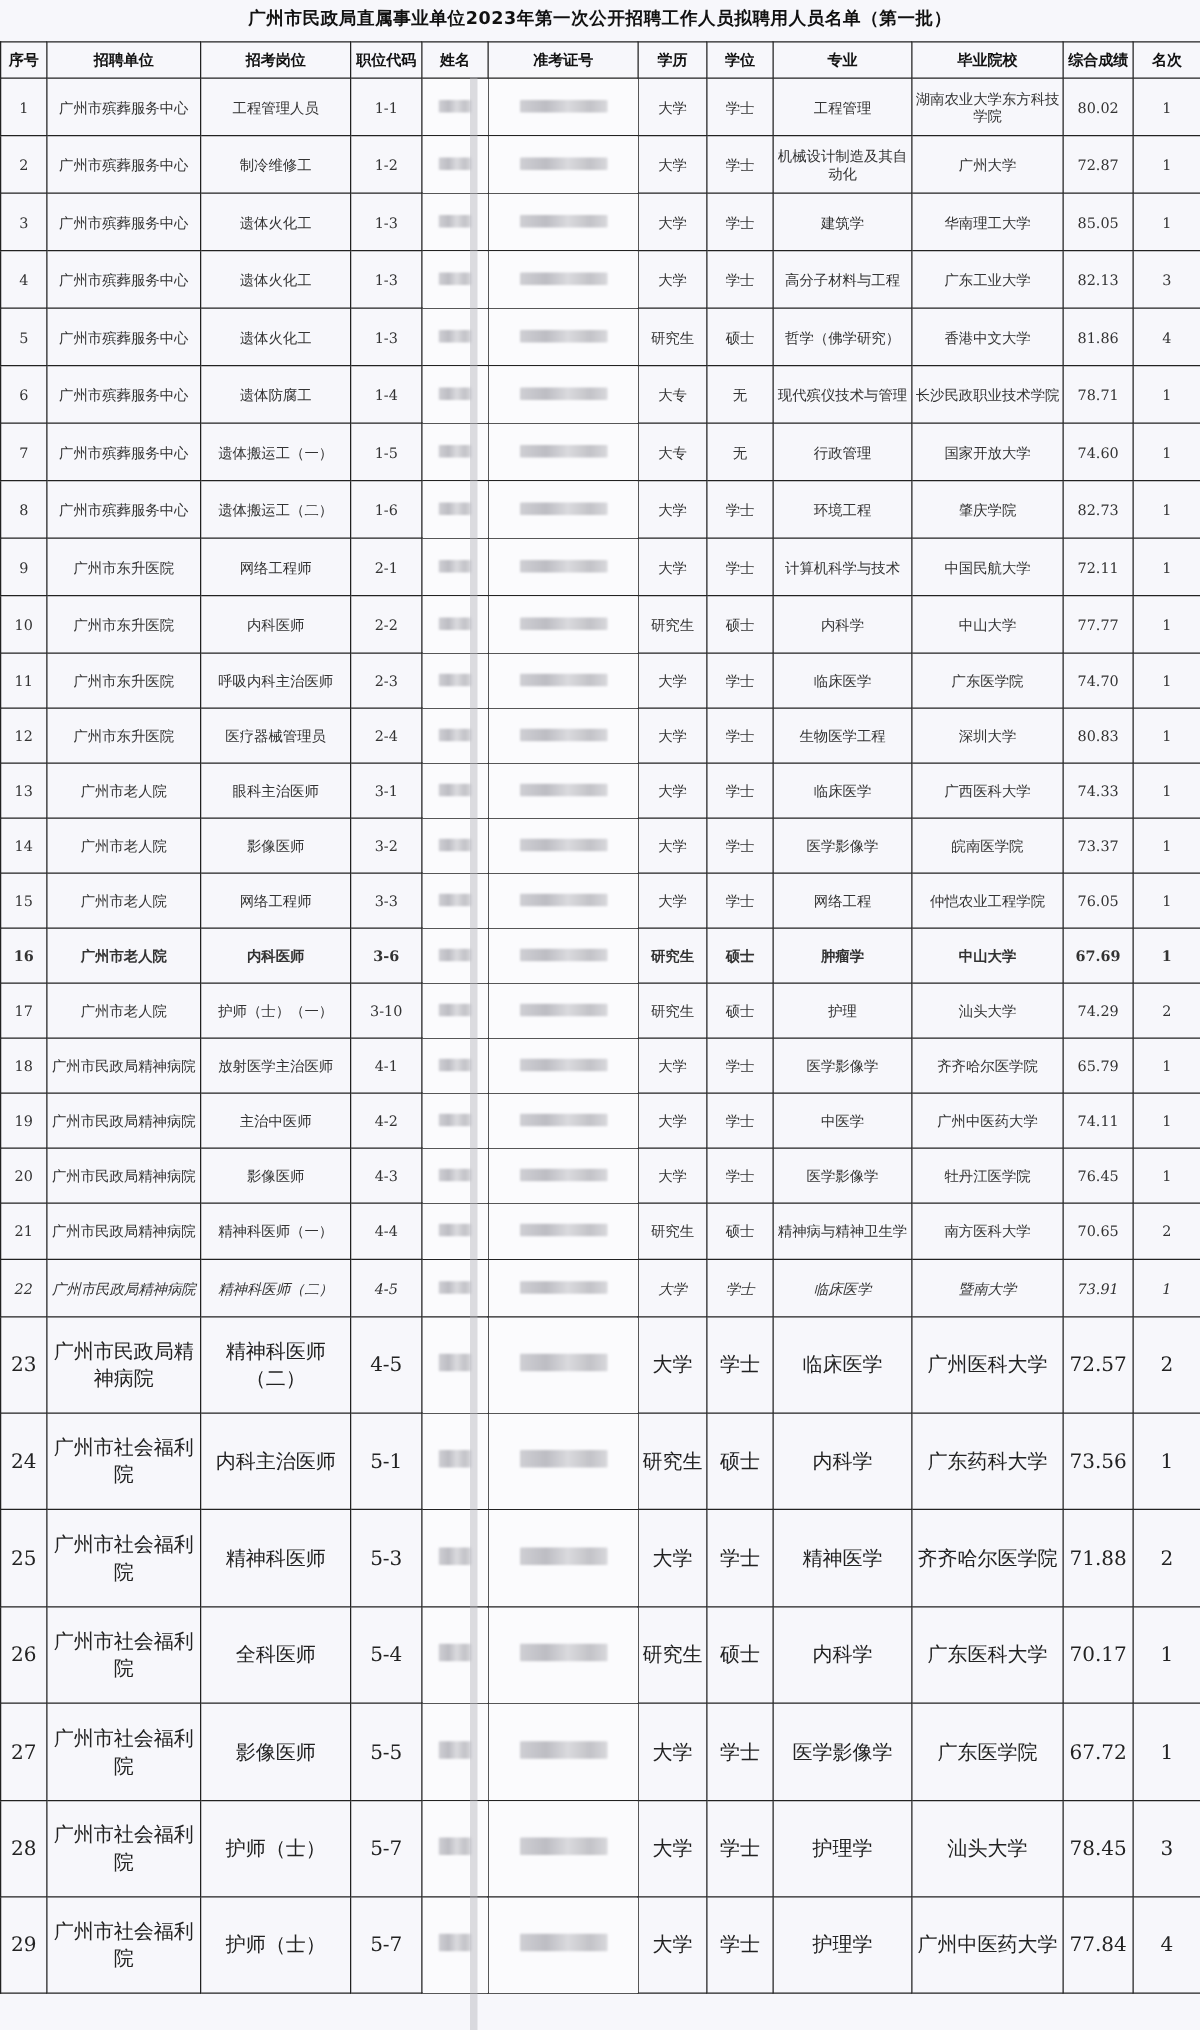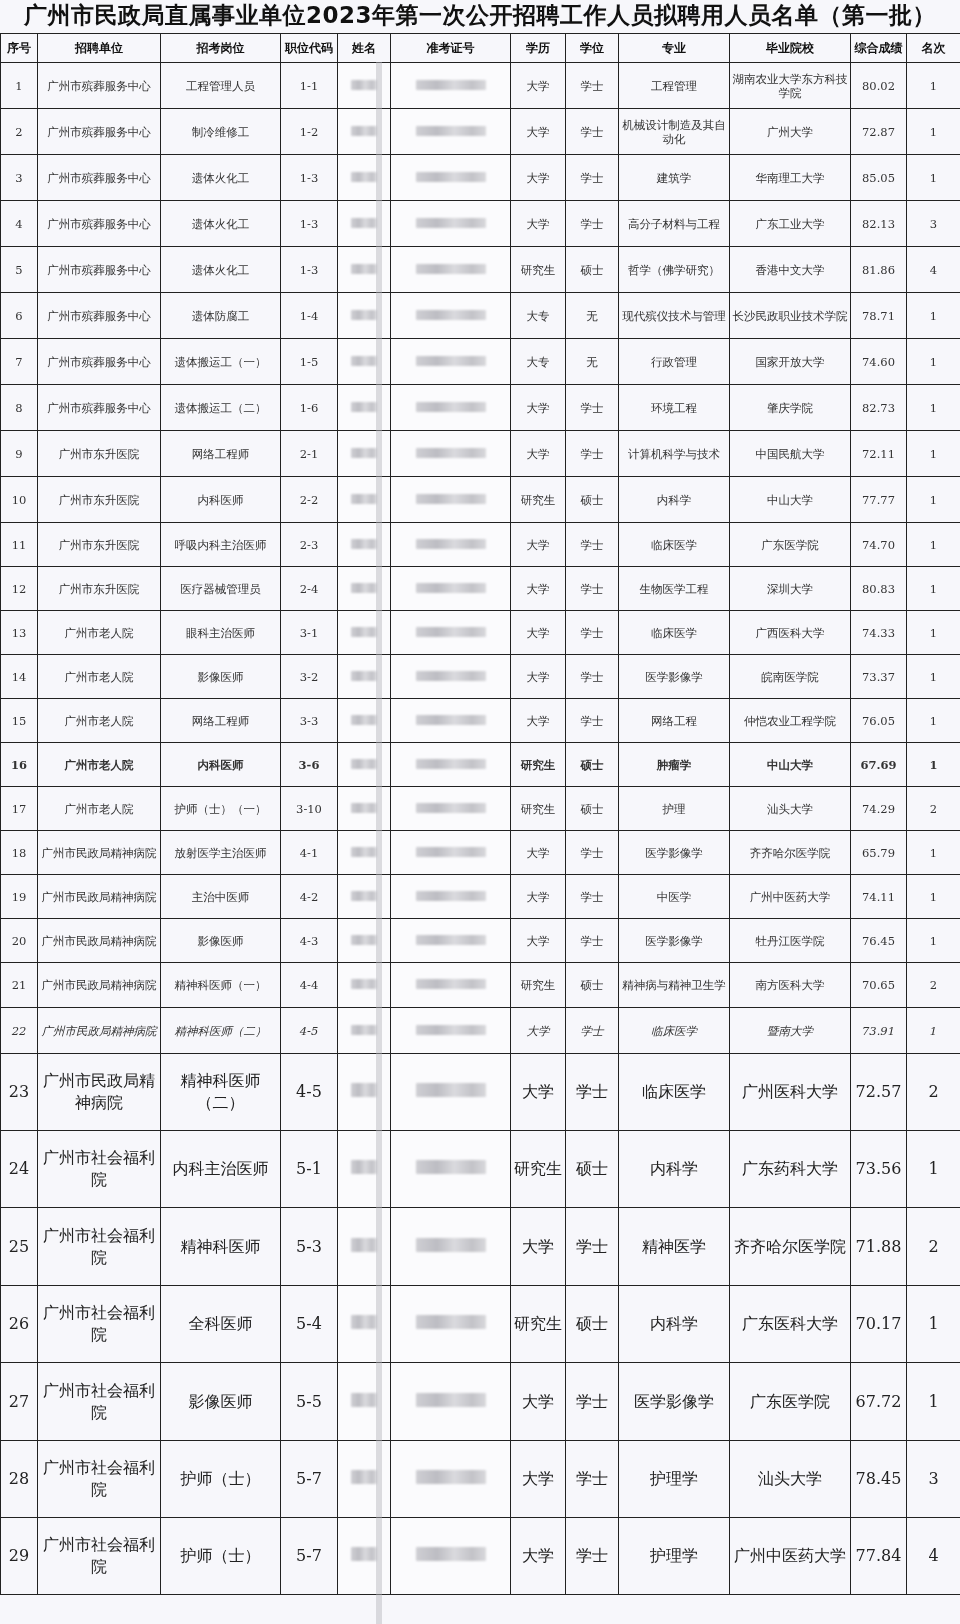--- a/index.html
+++ b/index.html
@@ -1,17 +1,17 @@
 <!DOCTYPE html>
 <html><head>
 <meta charset="utf-8">
 <style>
   html, body { margin:0; padding:0; background:#f7f7fb; }
   body { width:960px; height:1624px; overflow:hidden; font-family:"DejaVu Serif","Liberation Serif",serif; color:#2a2a2a; position:relative; }
-  .title { position:absolute; left:0; top:0; width:960px; height:33px; text-align:center; font-size:23px; font-weight:bold; line-height:30px; font-family:"DejaVu Sans","Liberation Sans",sans-serif; color:#111; letter-spacing:0.5px; }
+  .title { position:absolute; left:0; top:0; width:960px; height:33px; text-align:center; font-size:14px; font-weight:bold; line-height:30px; font-family:"DejaVu Sans","Liberation Sans",sans-serif; color:#111; letter-spacing:0.5px; }
   table { position:absolute; left:0; top:33px; border-collapse:collapse; table-layout:fixed; width:960px;border-radius:26px; }
   td, th { border:1.5px solid #222; text-align:center; vertical-align:middle; padding:0 2px; overflow:hidden; }
   th { height:28px; font-size:12px; font-weight:bold; font-family:"DejaVu Sans","Liberation Sans",sans-serif; color:#111; }
   td { font-size:11.5px; line-height:14px; color:#333; }
   tr.r { height:46px; }
   tr.big { height:77px; }
   tr.big td { font-size:16px; line-height:22px; color:#222; }
   td.redact { background:#fbfbfd; position:relative; }
   .blur { display:inline-block; height:10px; background:linear-gradient(90deg,#cfcfd4 0%,#bdbdc3 30%,#dadade 55%,#c3c3c8 80%,#d8d8dc 100%); filter:blur(1px); border-radius:1px; }
   tr.big .blur { height:14px; }

